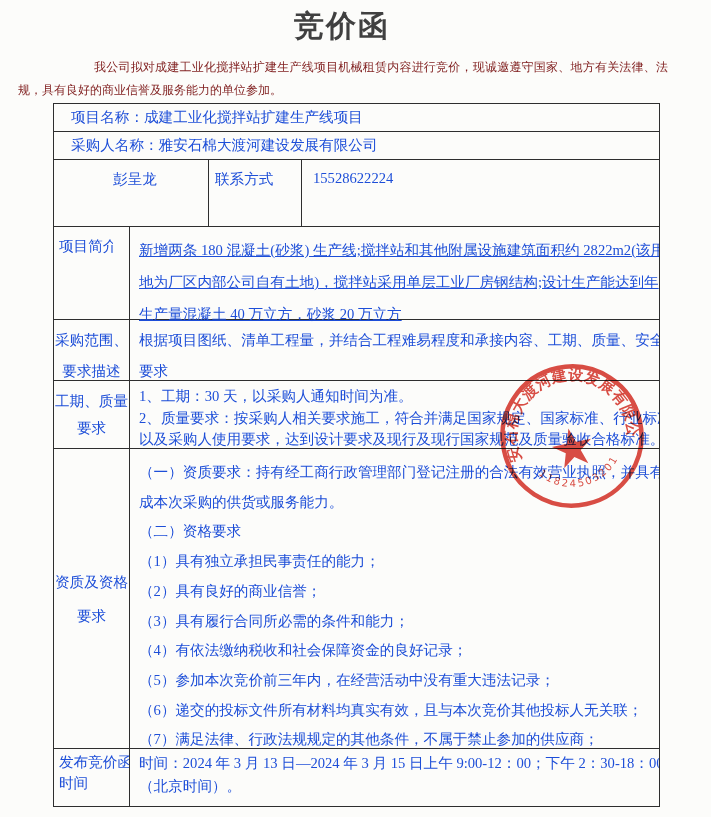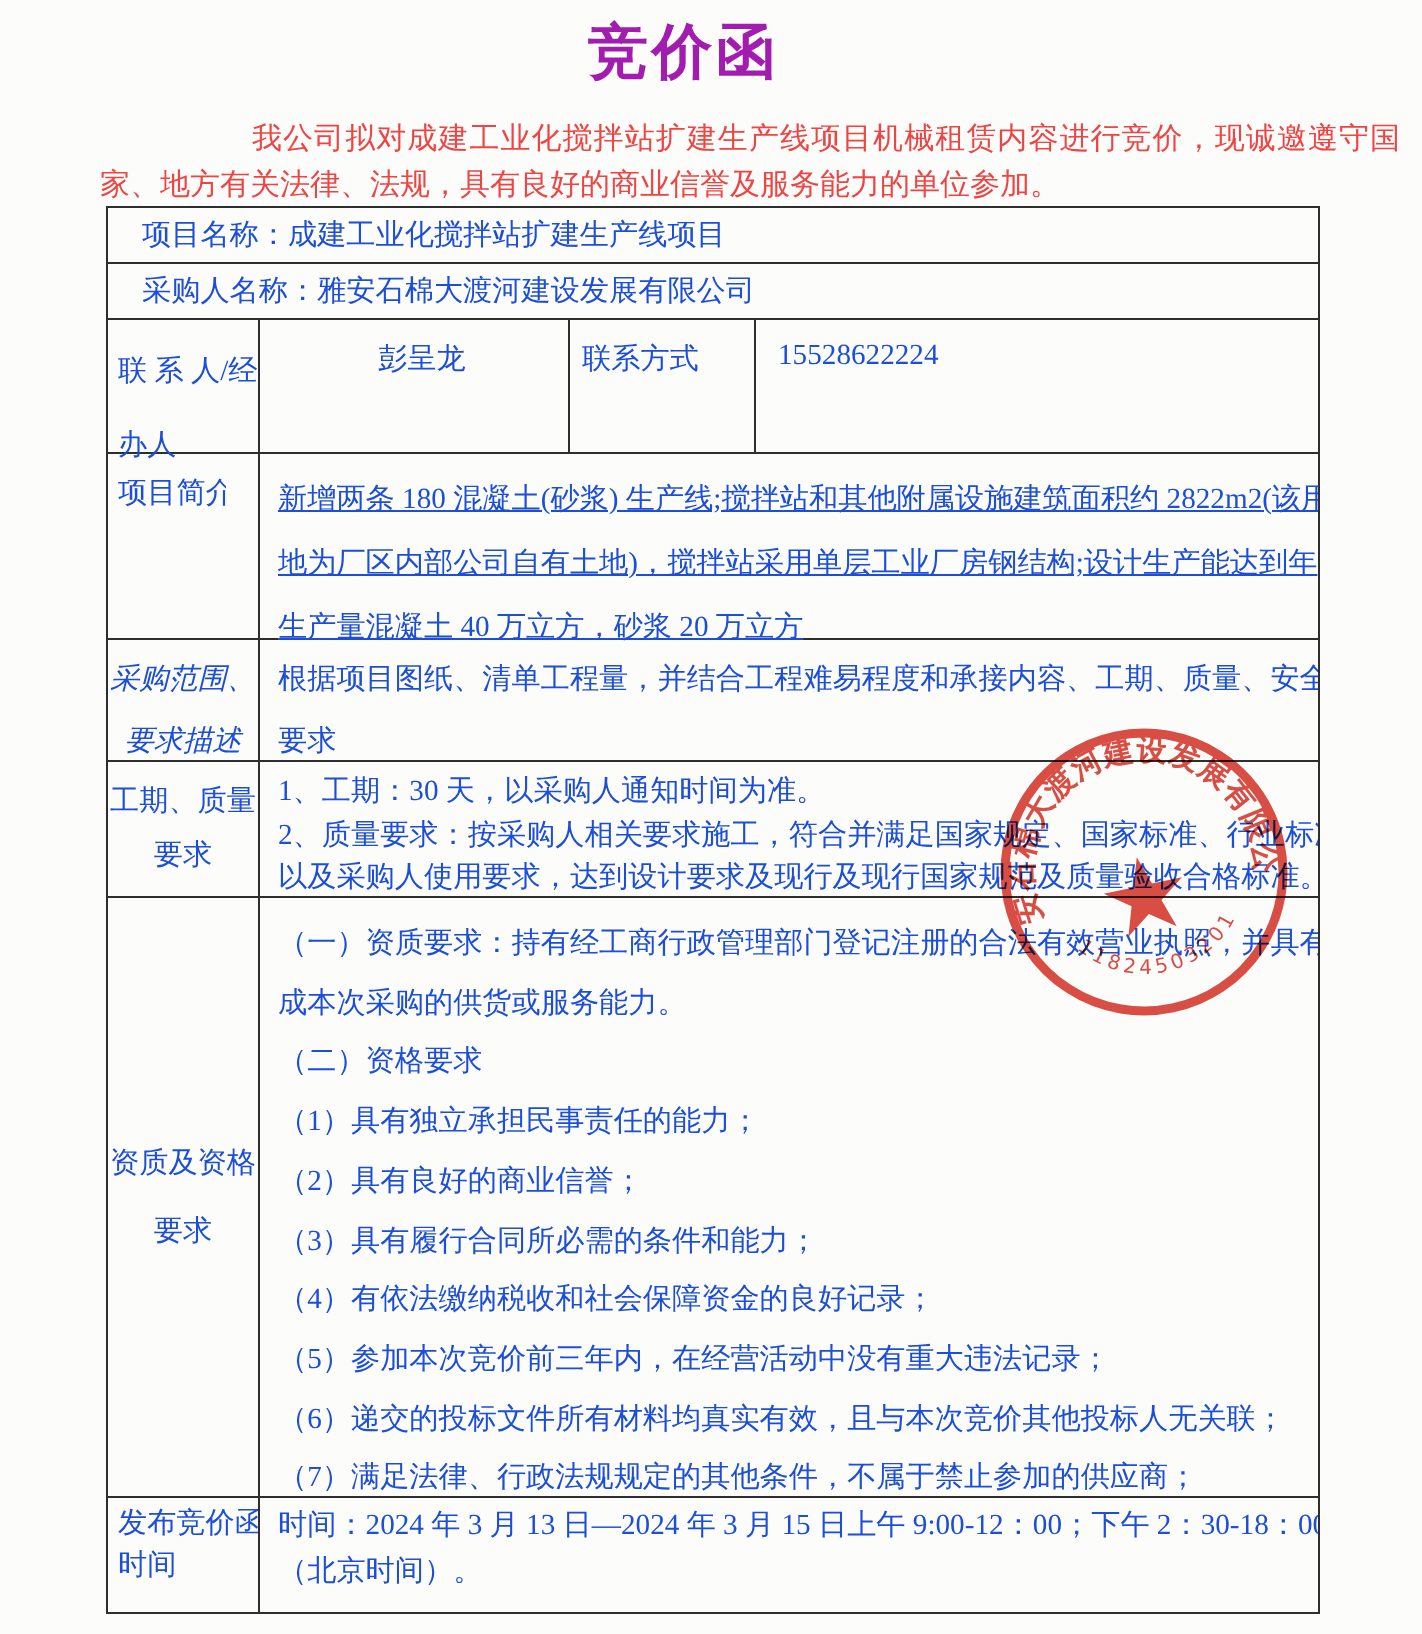--- a/index.html
+++ b/index.html
@@ -11,26 +11,26 @@
     position:relative;
     width:711px;height:817px;
     margin:0 auto;
     background:#fcfcfa;
     color:#1d1d1d;
     overflow:hidden;
   }
   .doc-title{
     position:absolute;left:0;top:6px;width:684px;
     text-align:center;
-    font-size:30px;font-weight:bold;letter-spacing:2px;color:#a21caf;
+    font-size:30px;font-weight:bold;letter-spacing:2px;color:#404040;
   }
   .intro{
     position:absolute;left:18px;top:44px;width:650px;
-    font-size:15px;line-height:22.5px;text-indent:76px;
-    color:#ef4444;text-align:justify;margin-left:32px;
+    font-size:12px;line-height:22.5px;text-indent:76px;
+    color:#7f1d1d;text-align:justify;
   }
   .btable{
     position:absolute;left:53px;top:103px;width:605px;height:702px;
     border:1.6px solid #2e2e2e;
     box-sizing:content-box;
     font-size:14.6px;color:#1d4ed8;
   }
   .trow{display:flex;box-sizing:border-box;width:100%;}
   .trow + .trow{border-top:1px solid #2e2e2e;}
   .r1{height:27px;align-items:center;padding-left:17px;}
@@ -56,21 +56,21 @@
   .line{white-space:nowrap;overflow:hidden;}
   .lh32 .line{line-height:32px;text-decoration:underline;}
   .lh31 .line{line-height:31px;}
   .lh215 .line{line-height:21.5px;}
   .lh297 .line{line-height:29.7px;}
   .lh225 .line{line-height:22.5px;}
   .r5 .ccol{padding-top:5px;}
   .r6 .ccol{padding-top:5px;}
   .r7 .ccol{padding-top:9px;}
   .r8 .ccol{padding-top:3px;padding-left:9px;}
-  .r5 .lblcol{line-height:31px;padding-top:5px;text-align:center;font-style:italic;}
+  .r5 .lblcol{line-height:31px;padding-top:5px;text-align:center;}
   .stamp{
     position:absolute;left:492px;top:356px;width:160px;height:160px;
     transform:rotate(-12deg);
     opacity:0.88;
     mix-blend-mode:multiply;
     pointer-events:none;
   }
 </style>
 </head>
 <body>
@@ -85,24 +85,20 @@
 
     <div class="trow r1">
       <div class="line">项目名称：成建工业化搅拌站扩建生产线项目</div>
     </div>
 
     <div class="trow r2">
       <div class="line">采购人名称：雅安石棉大渡河建设发展有限公司</div>
     </div>
 
     <div class="trow r3">
-      <div class="lblcol lbl-left">
-        <div class="line">联 系 人/经</div>
-        <div class="line">办人</div>
-      </div>
       <div class="c3a line">彭呈龙</div>
       <div class="c3b line">联系方式</div>
       <div class="ccol c3c line">15528622224</div>
     </div>
 
     <div class="trow r4">
       <div class="lblcol" style="padding:10px 16px 0 5px;">
         <div class="line">项目简介</div>
       </div>
       <div class="ccol pad-content lh32">

